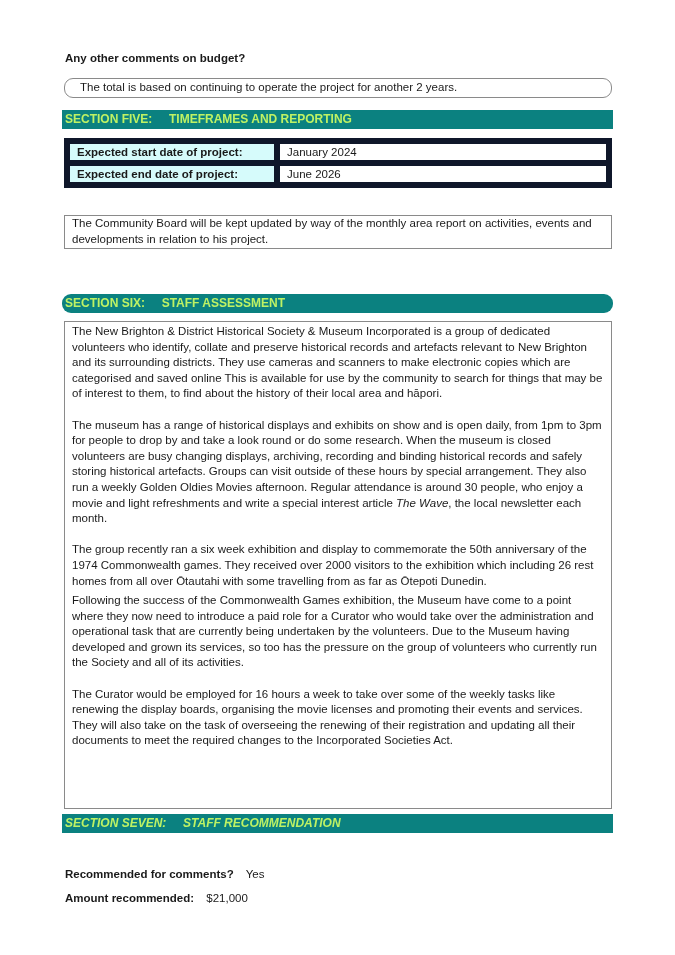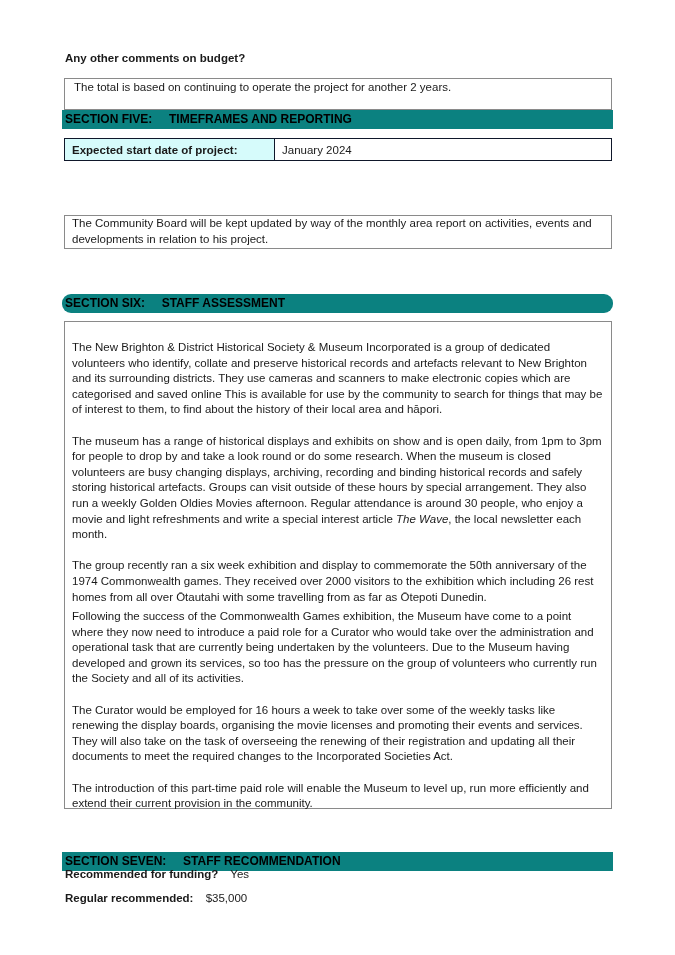--- a/index.html
+++ b/index.html
@@ -6,83 +6,86 @@
   body {
     width: 675px; height: 955px; position: relative; overflow: hidden;
     font-family: "Liberation Sans", sans-serif; color: #1a1a1a;
   }
   .abs { position: absolute; }
   .q-label { left: 65px; top: 52px; font-size: 11.5px; font-weight: bold; }
   .box {
     border: 1px solid #8a8a8a; background: #fff; box-sizing: border-box;
     font-size: 11.5px; line-height: 15.6px;
   }
-  .budget-box { left: 64px; top: 78px; width: 548px; height: 32px; padding: 1px 9px; }
+  .budget-box { left: 64px; top: 78px; width: 548px; height: 20px; padding: 1px 15px; border-radius: 9px; }
   .section-bar {
-    left: 62px; width: 551px; height: 19px; background: #0b8180; color: #000000;
+    left: 62px; width: 551px; height: 19px; background: #0b8180; color: #bef264;
     font-weight: bold; font-size: 12px; line-height: 19px; padding-left: 3px;
     box-sizing: border-box; white-space: pre;
   }
   .bar5 { top: 110px; }
   .bar6 { top: 294px; border-radius: 9px; }
-  .bar7 { top: 852px; }
+  .bar7 { top: 814px; font-style: italic; }
   table.dates {
     position: absolute; left: 64px; top: 138px; width: 548px;
     border-collapse: collapse; font-size: 11.5px;
   }
-  table.dates td { border: 1px solid #0f172a; height: 22px; padding: 0 7px; box-sizing: border-box; }
+  table.dates td { border: 6px solid #0f172a; height: 22px; padding: 0 7px; box-sizing: border-box; }
   table.dates td.lbl { background: #d6fbfb; font-weight: bold; width: 210px; }
   .reporting {
     left: 64px; top: 215px; width: 548px; box-sizing: border-box;
     border: 1px solid #8a8a8a; font-size: 11.5px; line-height: 15.6px;
   }
   .reporting .hdr { background: #d6fbfb; font-weight: bold; padding: 0 7px; border-bottom: 1px solid #8a8a8a; }
   .reporting .body { padding: 0 7px 1px 7px; }
   .assessment {
-    left: 64px; top: 321px; width: 548px; height: 488px; padding: 18px 7px;
+    left: 64px; top: 321px; width: 548px; height: 488px; padding: 2px 7px;
   }
   .assessment p { margin: 0 0 15.6px 0; }
   .assessment p.tight { margin-bottom: 4px; }
   .rec-row { left: 65px; font-size: 11.5px; }
   .rec-row b { margin-right: 9px; }
 </style>
 </head>
 <body>
 
 <div class="abs q-label">Any other comments on budget?</div>
 <div class="abs box budget-box">The total is based on continuing to operate the project for another 2 years.</div>
 
 <div class="abs section-bar bar5">SECTION FIVE:     TIMEFRAMES AND REPORTING</div>
 
 <table class="dates">
   <tbody>
       <tr>
     <td class="lbl">Expected start date of project:</td>
     <td>January 2024</td>
   </tr>
+  <tr>
+    <td class="lbl">Expected end date of project:</td>
+    <td>June 2026</td>
+  </tr>
 </tbody>
   </table>
 
 <div class="abs reporting">
   <div class="body">The Community Board will be kept updated by way of the monthly area report on activities, events and developments in relation to his project.</div>
 </div>
 
 <div class="abs section-bar bar6">SECTION SIX:     STAFF ASSESSMENT</div>
 
 <div class="abs box assessment">
   <p>The New Brighton &amp; District Historical Society &amp; Museum Incorporated is a group of dedicated volunteers who identify, collate and preserve historical records and artefacts relevant to New Brighton and its surrounding districts. They use cameras and scanners to make electronic copies which are categorised and saved online This is available for use by the community to search for things that may be of interest to them, to find about the history of their local area and hāpori.</p>
   <p><span>The museum has a range of historical displays and exhibits on show and is open daily, from 1pm to 3pm for people to drop by and take a look round or do some research. When the museum is closed volunteers are busy changing displays, archiving, recording and binding historical records and safely storing historical artefacts.  Groups can visit outside of these hours by special arrangement. They also run a weekly Golden Oldies Movies afternoon. Regular attendance is around 30 people, who enjoy a movie and light refreshments and write a special interest article </span><i>The Wave</i><span>, the local newsletter each month.</span></p>
   <p class="tight">The group recently ran a six week exhibition and display to commemorate the 50th anniversary of the 1974 Commonwealth games. They received over 2000 visitors to the exhibition which including 26 rest homes from all over Ōtautahi with some travelling from as far as Ōtepoti Dunedin.</p>
   <p>Following the success of the Commonwealth Games exhibition, the Museum have come to a point where they now need to introduce a paid role for a Curator who would take over the administration and operational task that are currently being undertaken by the volunteers. Due to the Museum having developed and grown its services, so too has the pressure on the group of volunteers who currently run the Society and all of its activities.</p>
   <p>The Curator would be employed for 16 hours a week to take over some of the weekly tasks like renewing the display boards, organising the movie licenses and promoting their events and services. They will also take on the task of overseeing the renewing of their registration and updating all their documents to meet the required changes to the Incorporated Societies Act.</p>
-  <p>The introduction of this part-time paid role will enable the Museum to level up, run more efficiently and extend their current provision in the community.</p>
 </div>
 
 <div class="abs section-bar bar7">SECTION SEVEN:     STAFF RECOMMENDATION</div>
 
 <div class="abs rec-row" style="top:868px;">
-  <b>Recommended for funding?</b>
+  <b>Recommended for comments?</b>
   <span>Yes</span>
 </div>
 <div class="abs rec-row" style="top:892px;">
-  <b>Regular recommended:</b>
-  <span>$35,000</span>
+  <b>Amount recommended:</b>
+  <span>$21,000</span>
 </div>
 
 </body></html>

